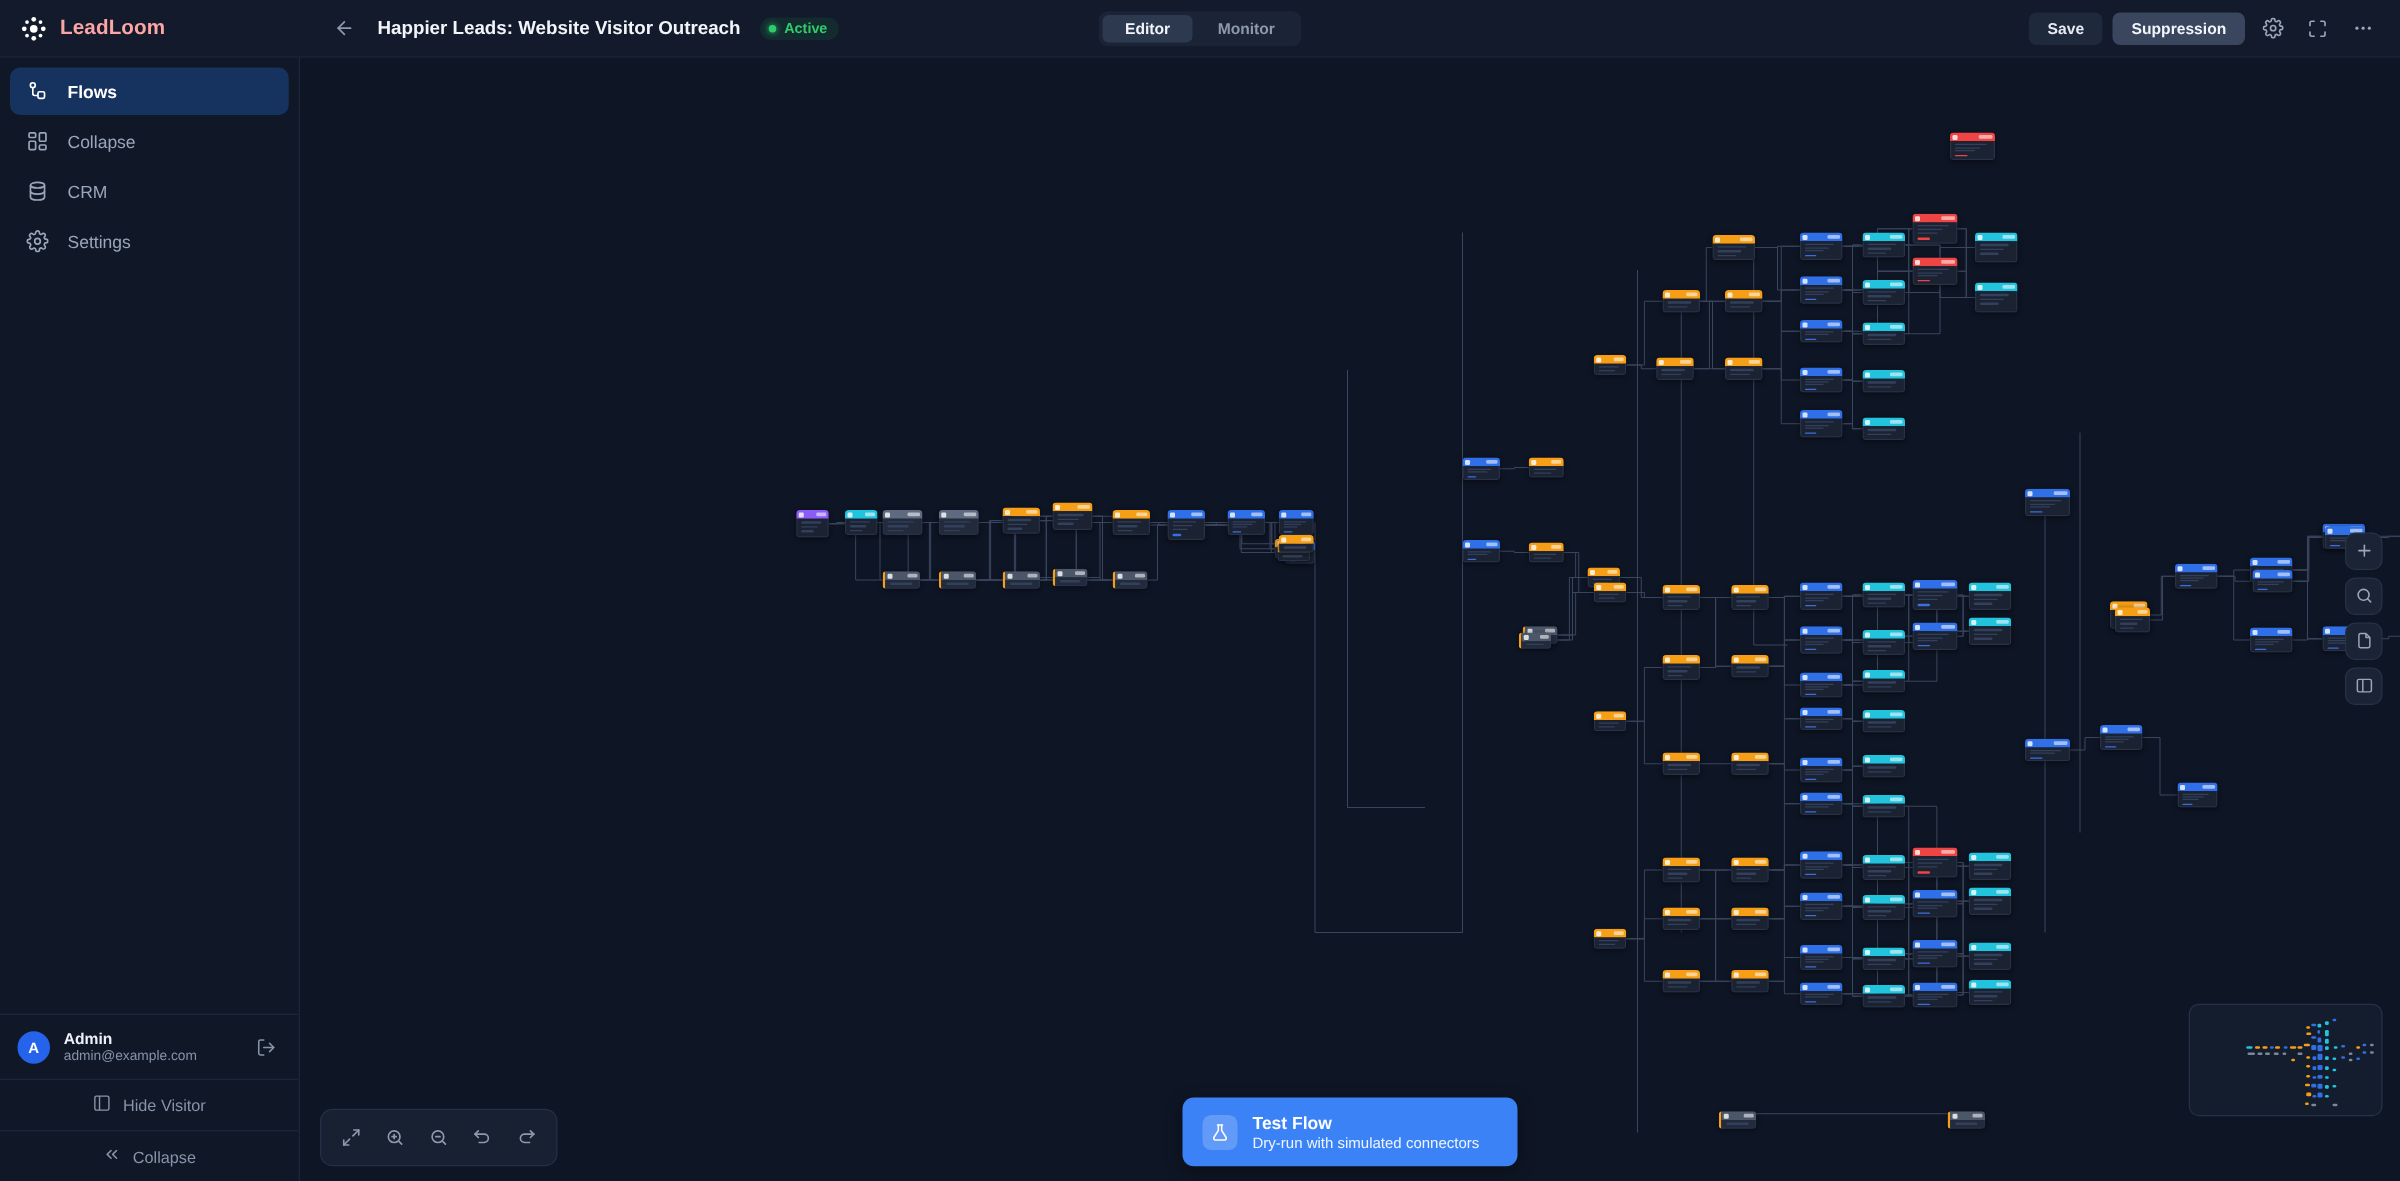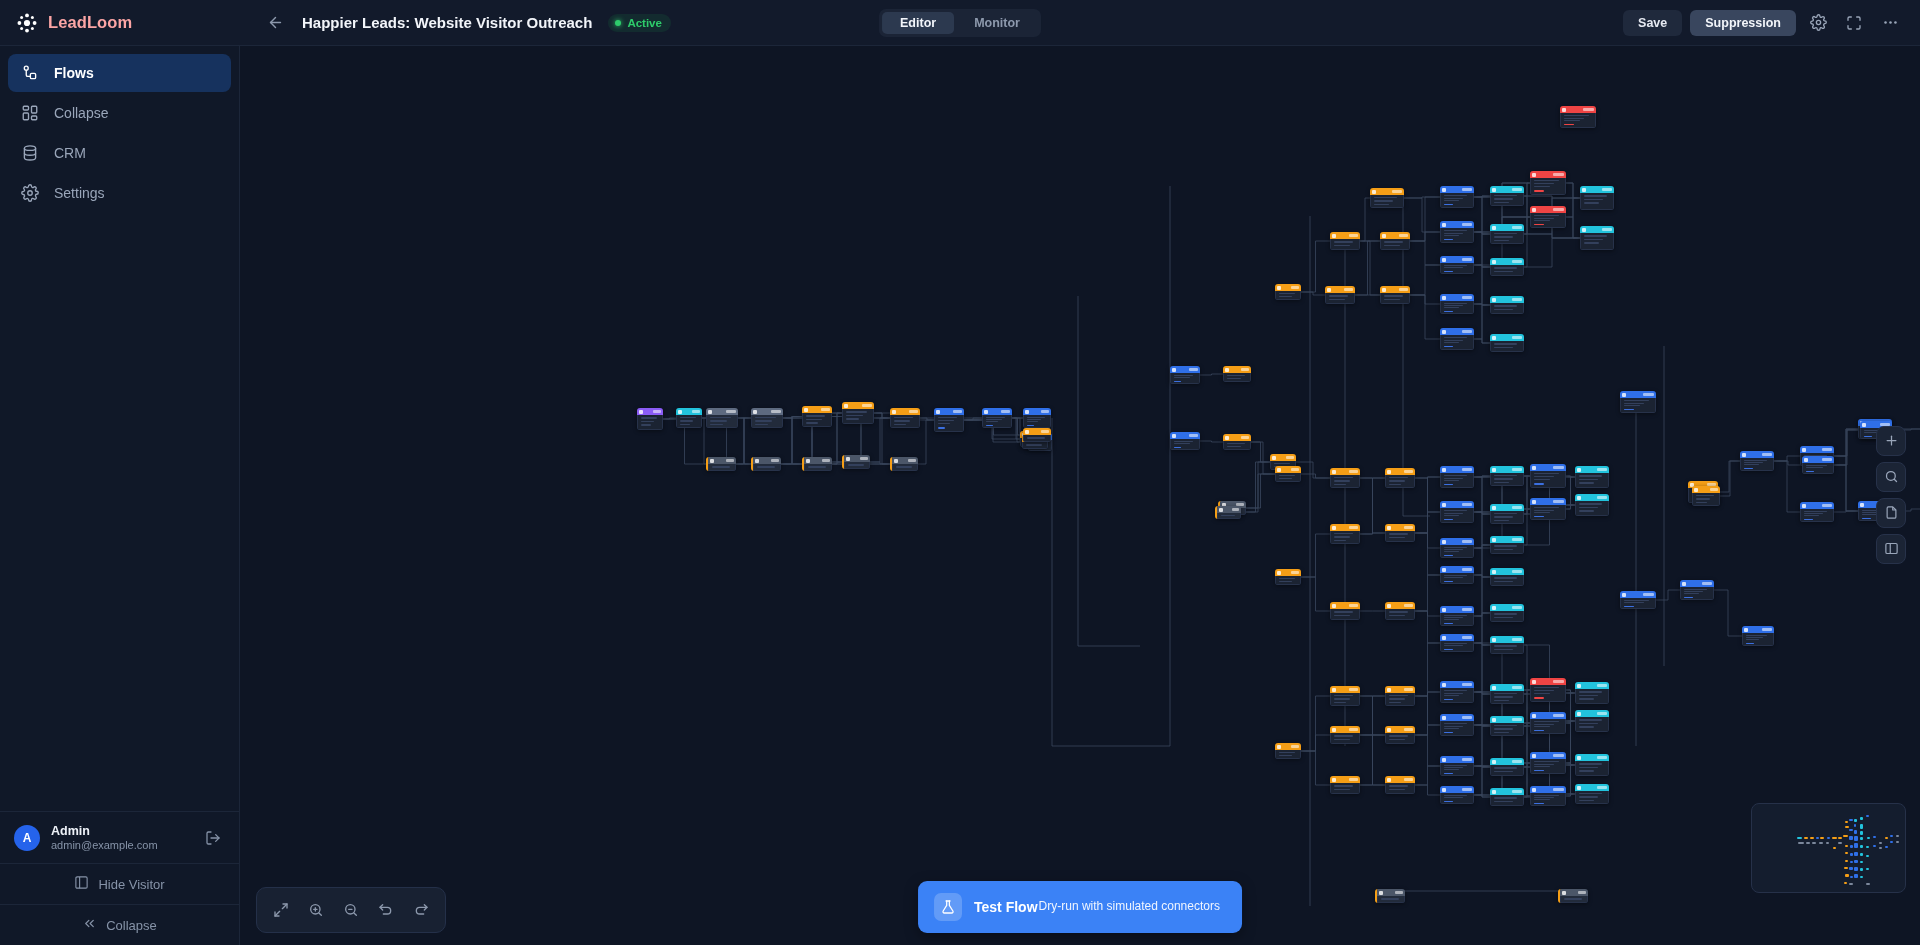--- a/index.html
+++ b/index.html
@@ -163,21 +163,21 @@
     display:flex; align-items:center; gap:12px; padding:12px 22px 12px 16px;
     border-radius:9px; cursor:pointer; min-width:268px;
     box-shadow:0 4px 14px rgba(0,0,0,.35);
   }
   .cta-test { background:#3b82f6; }
   .cta-exec { background:#f97316; }
   .cta-ico {
     width:28px; height:28px; border-radius:7px; flex:0 0 28px;
     background:rgba(255,255,255,.2); display:flex; align-items:center; justify-content:center; color:#fff;
   }
-  .cta-txt { display:flex; flex-direction:row; gap:1px; }
+  .cta-txt { display:flex; flex-direction:column; gap:1px; }
   .cta-title { font-size:14px; font-weight:700; color:#fff; }
   .cta-sub { font-size:12px; color:rgba(255,255,255,.92); }
 </style>
 </head>
 <body>
 
 <div class="app">
 
   <div class="topbar">
 

